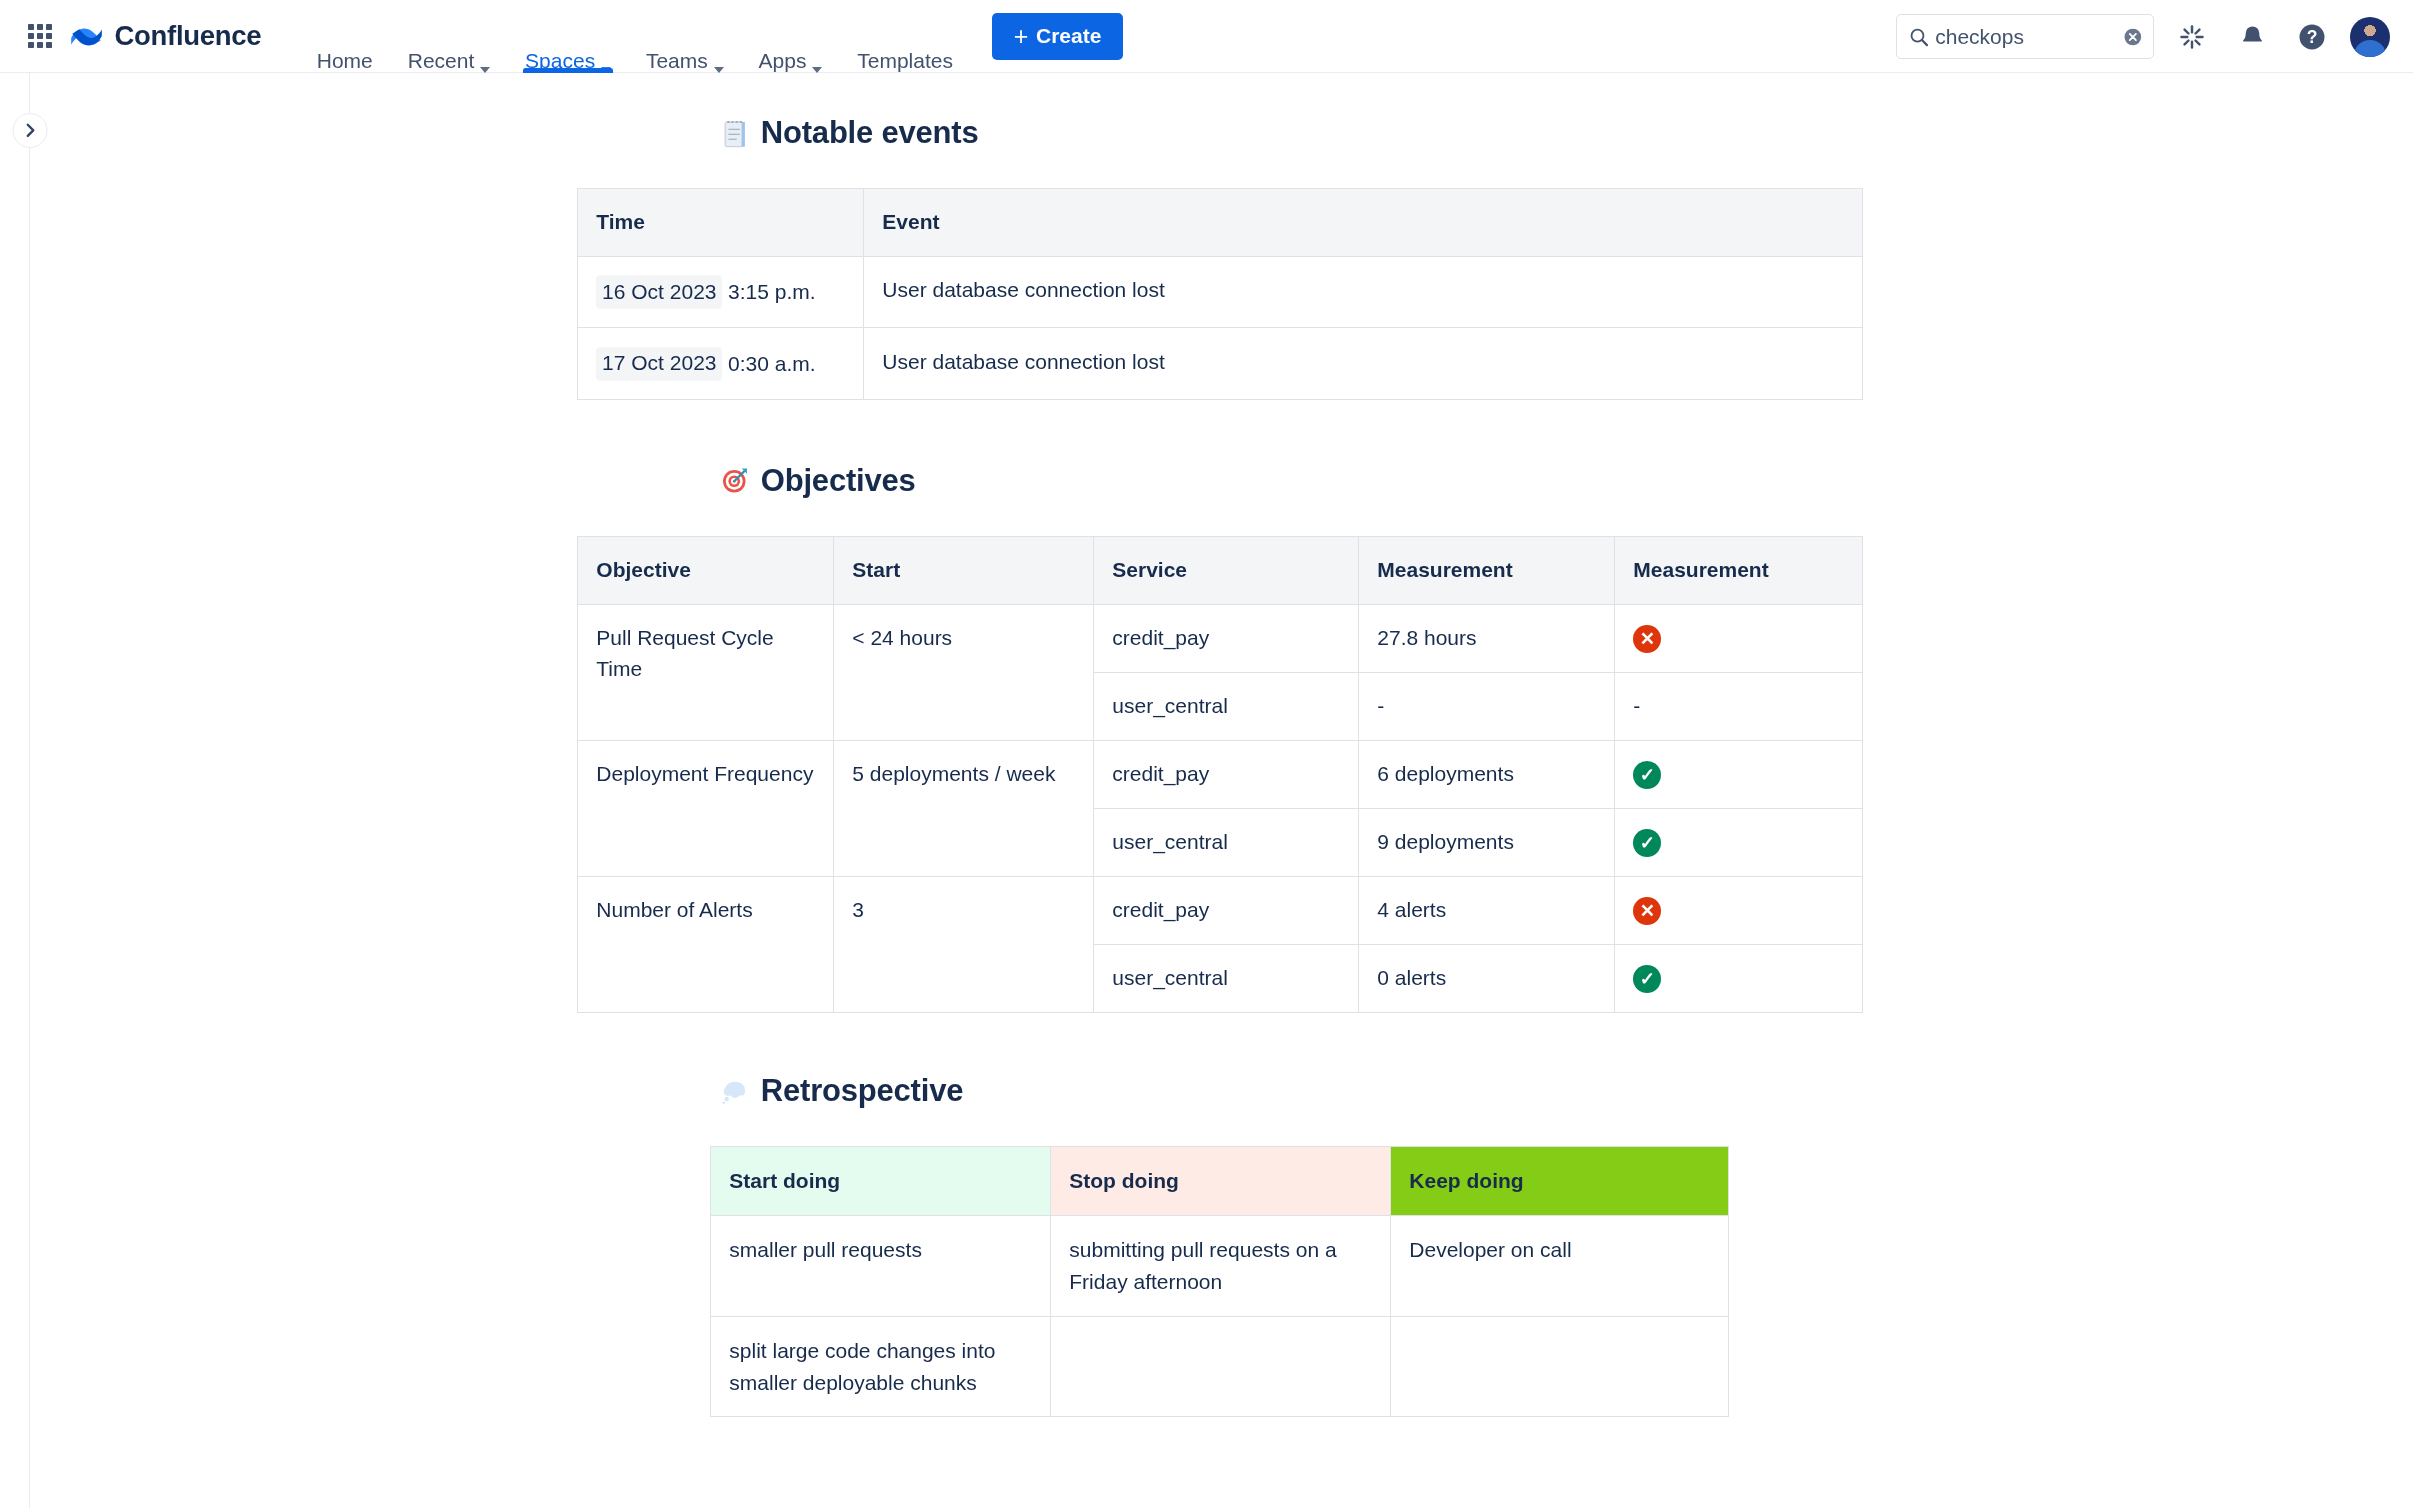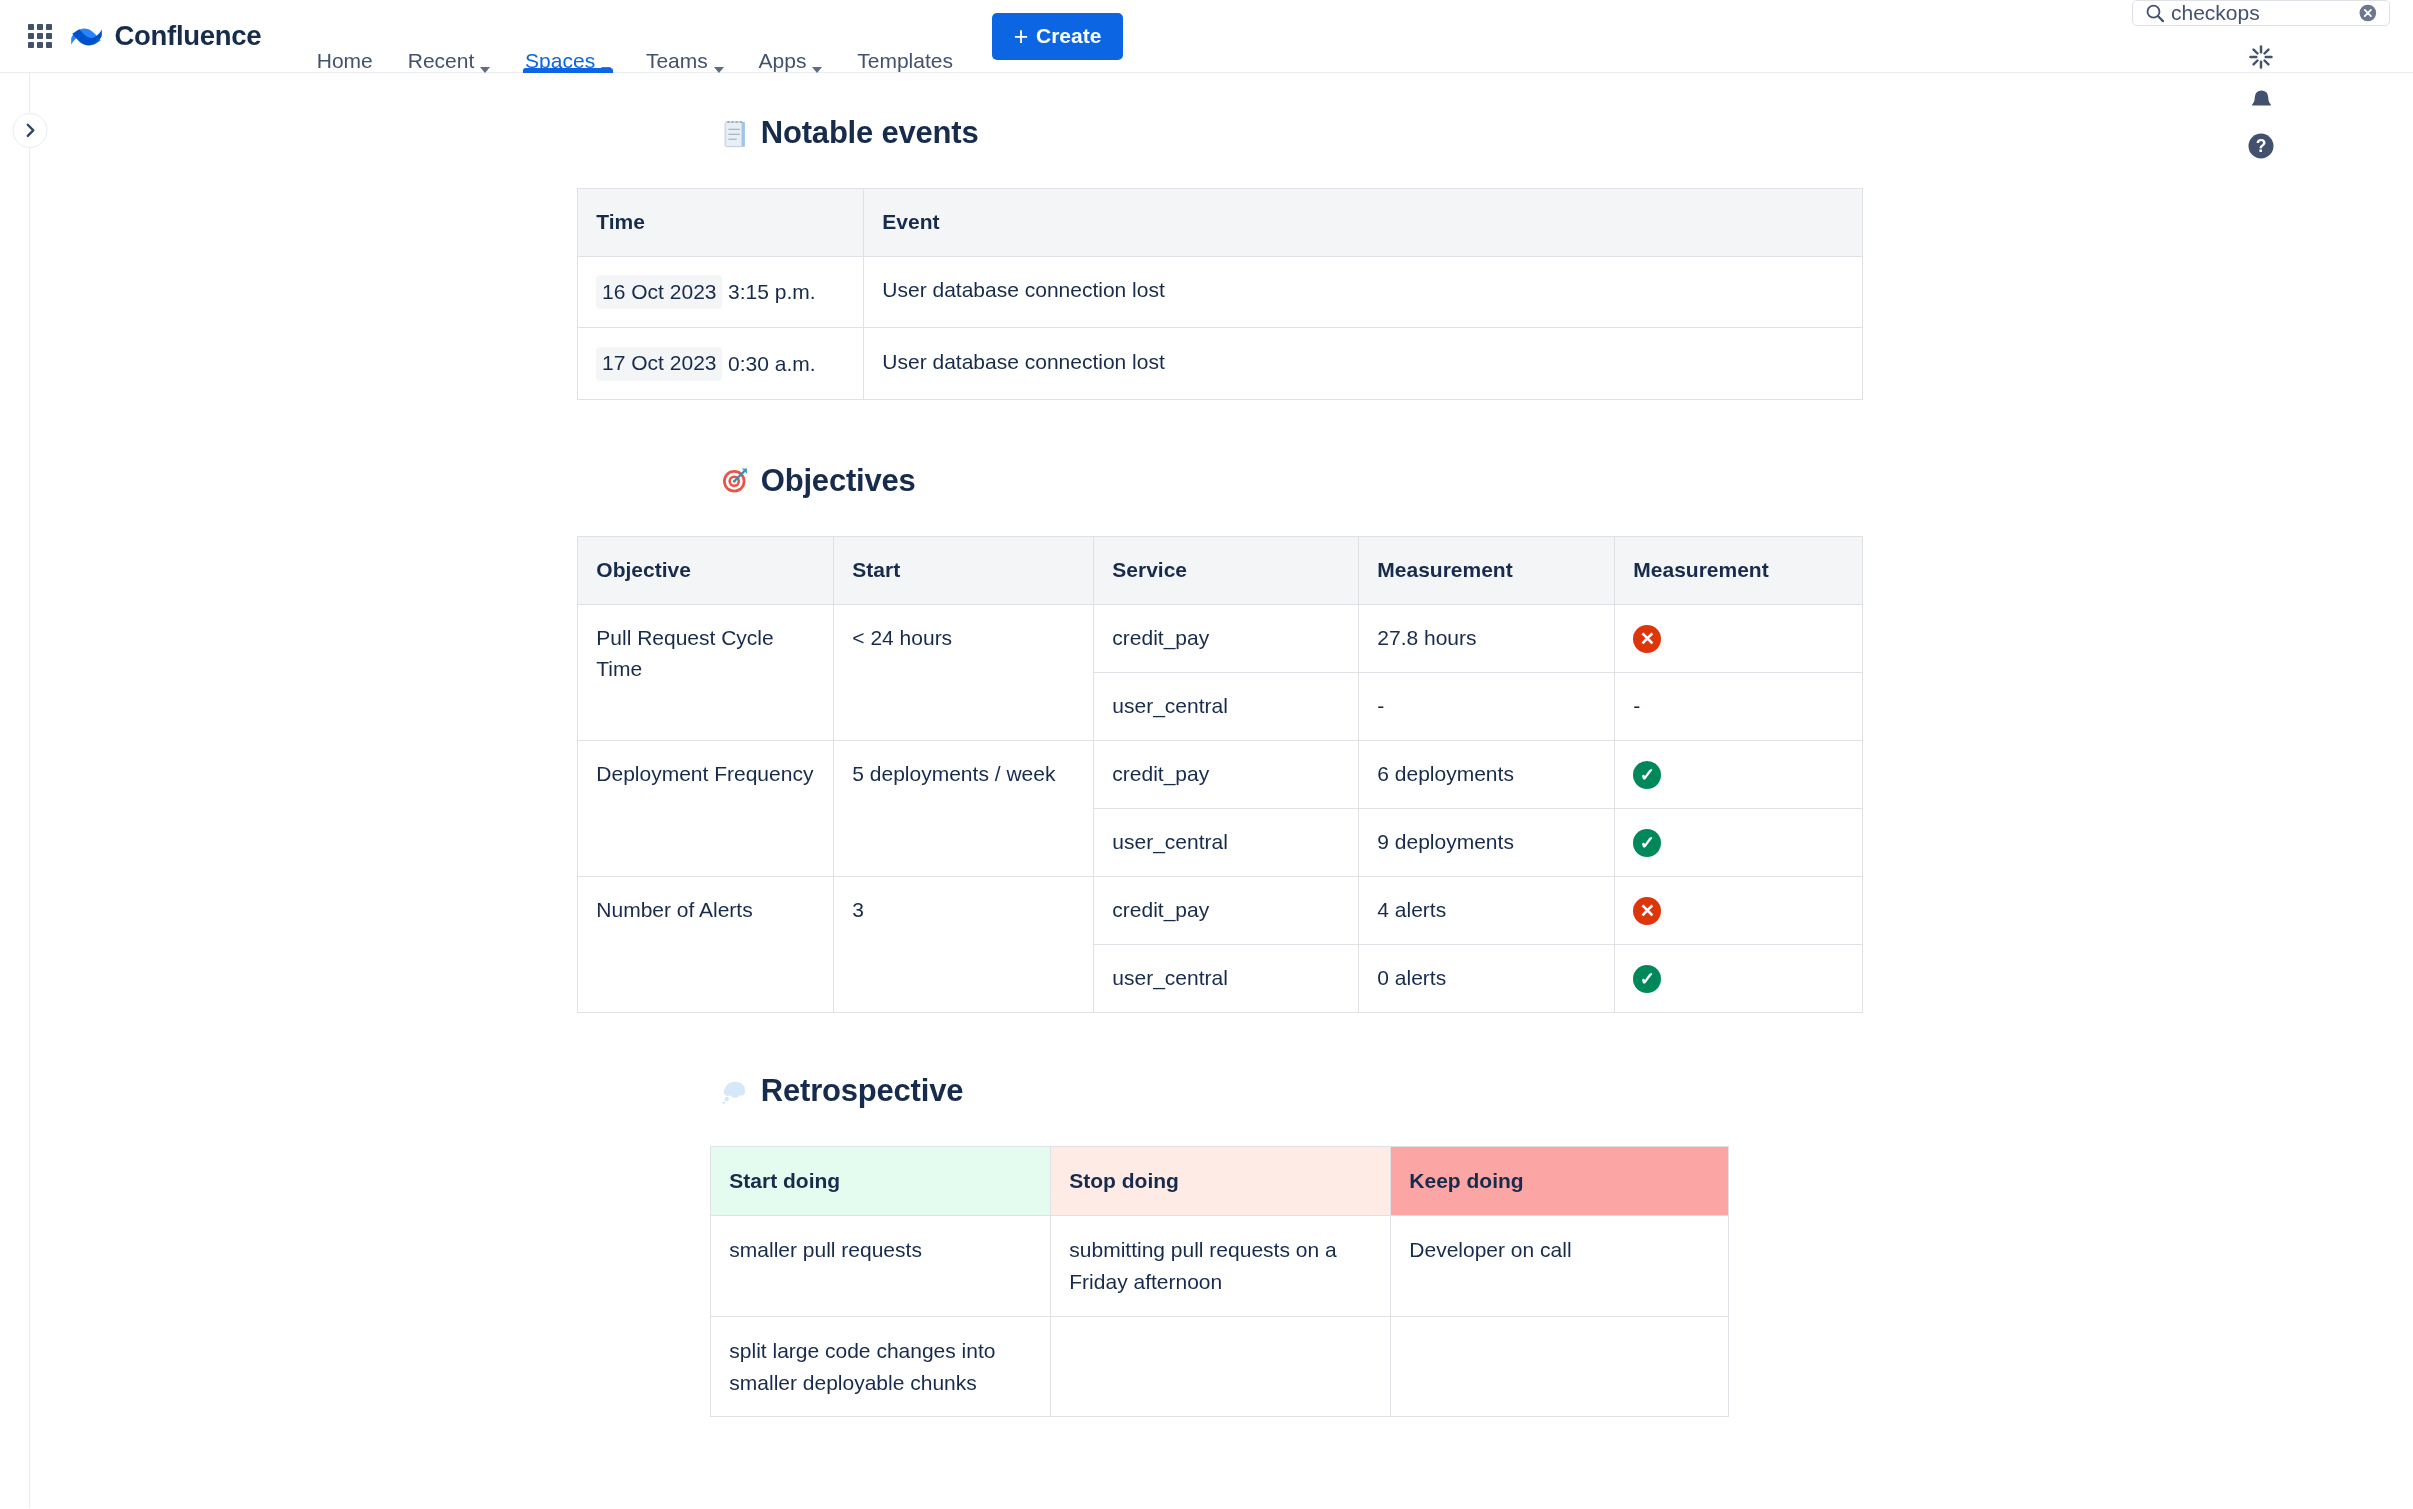--- a/index.html
+++ b/index.html
@@ -63,21 +63,21 @@
     background: #0c66e4; color: #fff;
     font-size: 21px; font-weight: 600;
     border-radius: 5px;
     padding: 0 21.7px; height: 47px;
     margin-left: 21.7px;
   }
   .plus-glyph { font-size: 25px; line-height: 1; font-weight: 400; }
 
   .nav-right {
     position: absolute; right: 23px; top: 0; height: 73px;
-    display: flex; align-items: center; gap: 16.7px; flex-direction: column;
+    display: flex; align-items: center; gap: 16.7px;
   }
   .searchbox {
     position: relative;
     width: 258px; height: 45px;
     border: 1.7px solid #dfe1e6; border-radius: 5px;
     background: #fff;
     display: flex; align-items: center;
     padding: 0 37px 0 38px;
   }
   .searchbox .s-icon { position: absolute; left: 10.8px; top: 50%; transform: translateY(-50%); }
@@ -184,21 +184,21 @@
   .retro-table th, .retro-table td {
     border: 1.7px solid #dfe1e6;
     text-align: left; vertical-align: top;
     padding: 18.3px 18.3px;
     line-height: 1.5;
     color: #172b4d;
   }
   .retro-table th { font-weight: 700; }
   .retro-table th.start { background: #e3fcef; }
   .retro-table th.stop  { background: #ffebe6; }
-  .retro-table th.keep  { background: #fca5a5; }
+  .retro-table th.keep  { background: #84cc16; }
 </style>
 </head>
 <body>
 
 <div class="topnav">
 
   <div class="app-switcher">
     <span class="grid-dots">
       <i></i>
         <i></i>

